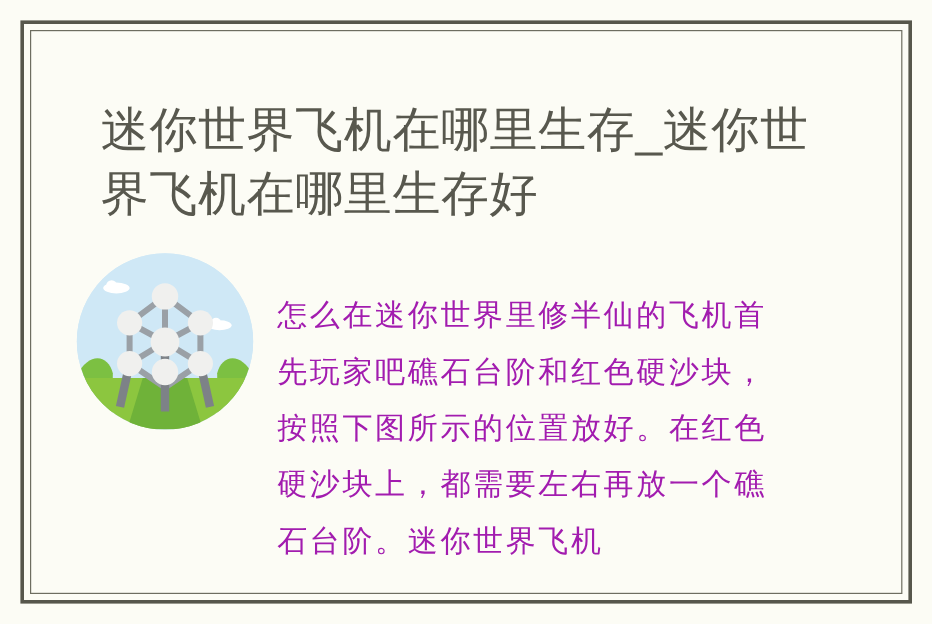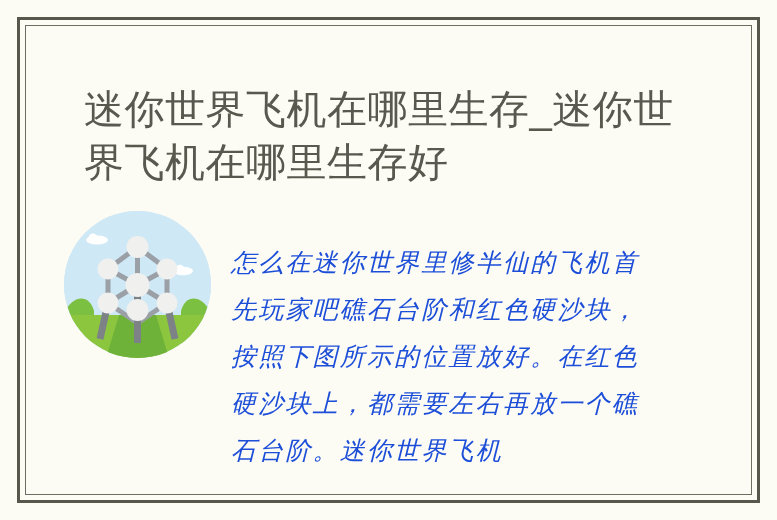--- a/index.html
+++ b/index.html
@@ -83,26 +83,25 @@
     height: 100%;
     display: block;
   }
 
   
   #article-text {
     position: absolute;
     left: 205px;
     top: 188px;
     width: 425px;
-    color: #1d4ed8;
+    color: #a21caf;
     font-size: 25px;
     line-height: 47px;
     letter-spacing: 2.2px;
     font-family: "DejaVu Serif", "Liberation Serif", serif;
-    font-style: italic;
     white-space: pre-wrap;
     word-break: break-all;
   }
 </style>
 </head>
 <body>
 
 <div id="article-frame-outer">
   <div id="article-frame-inner">
     <div id="article-body">

